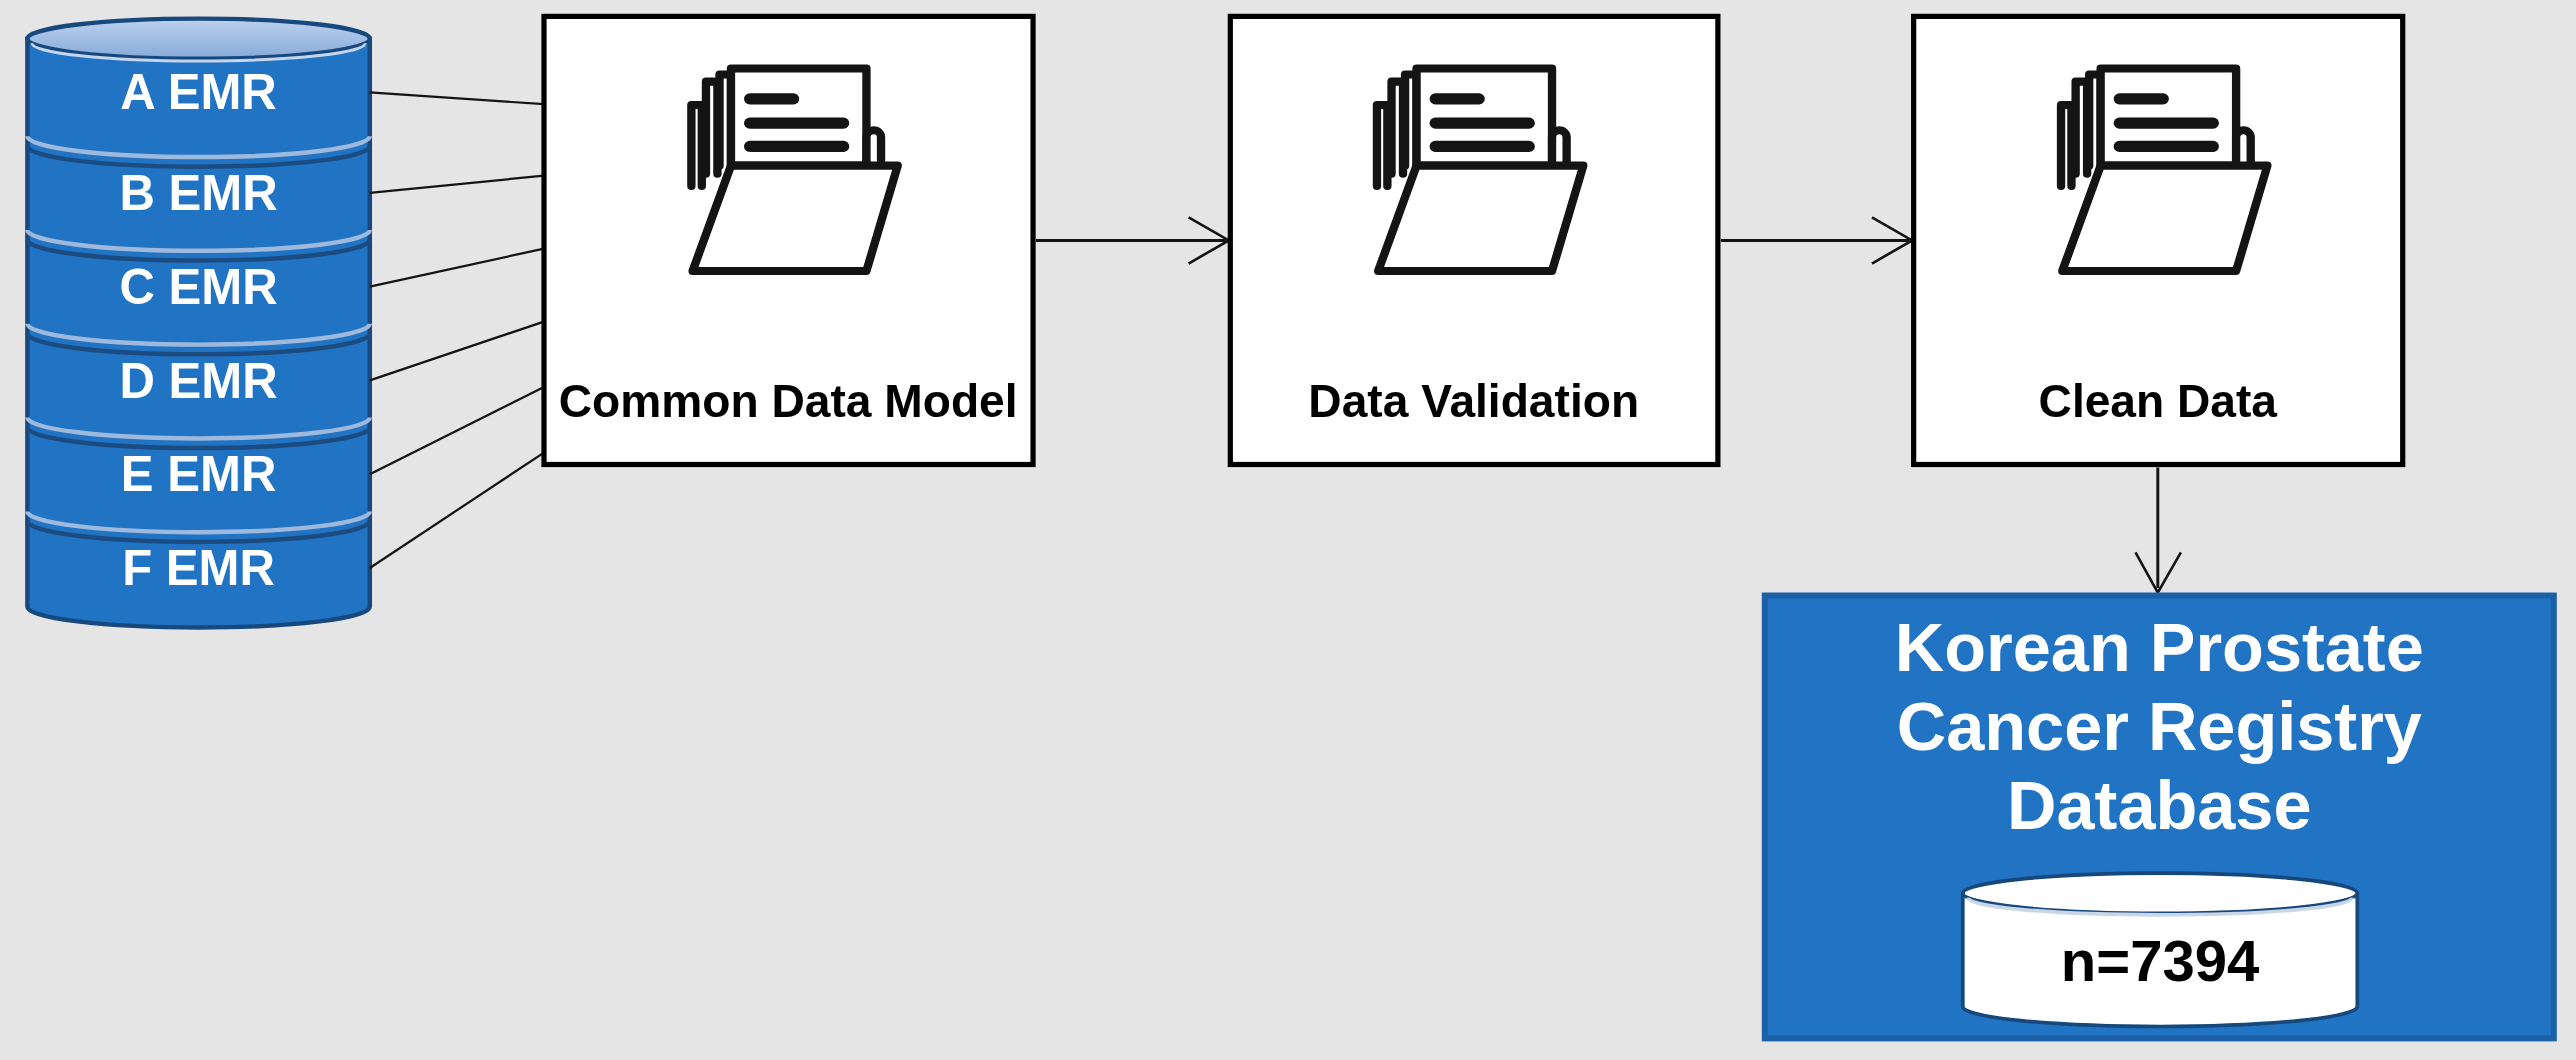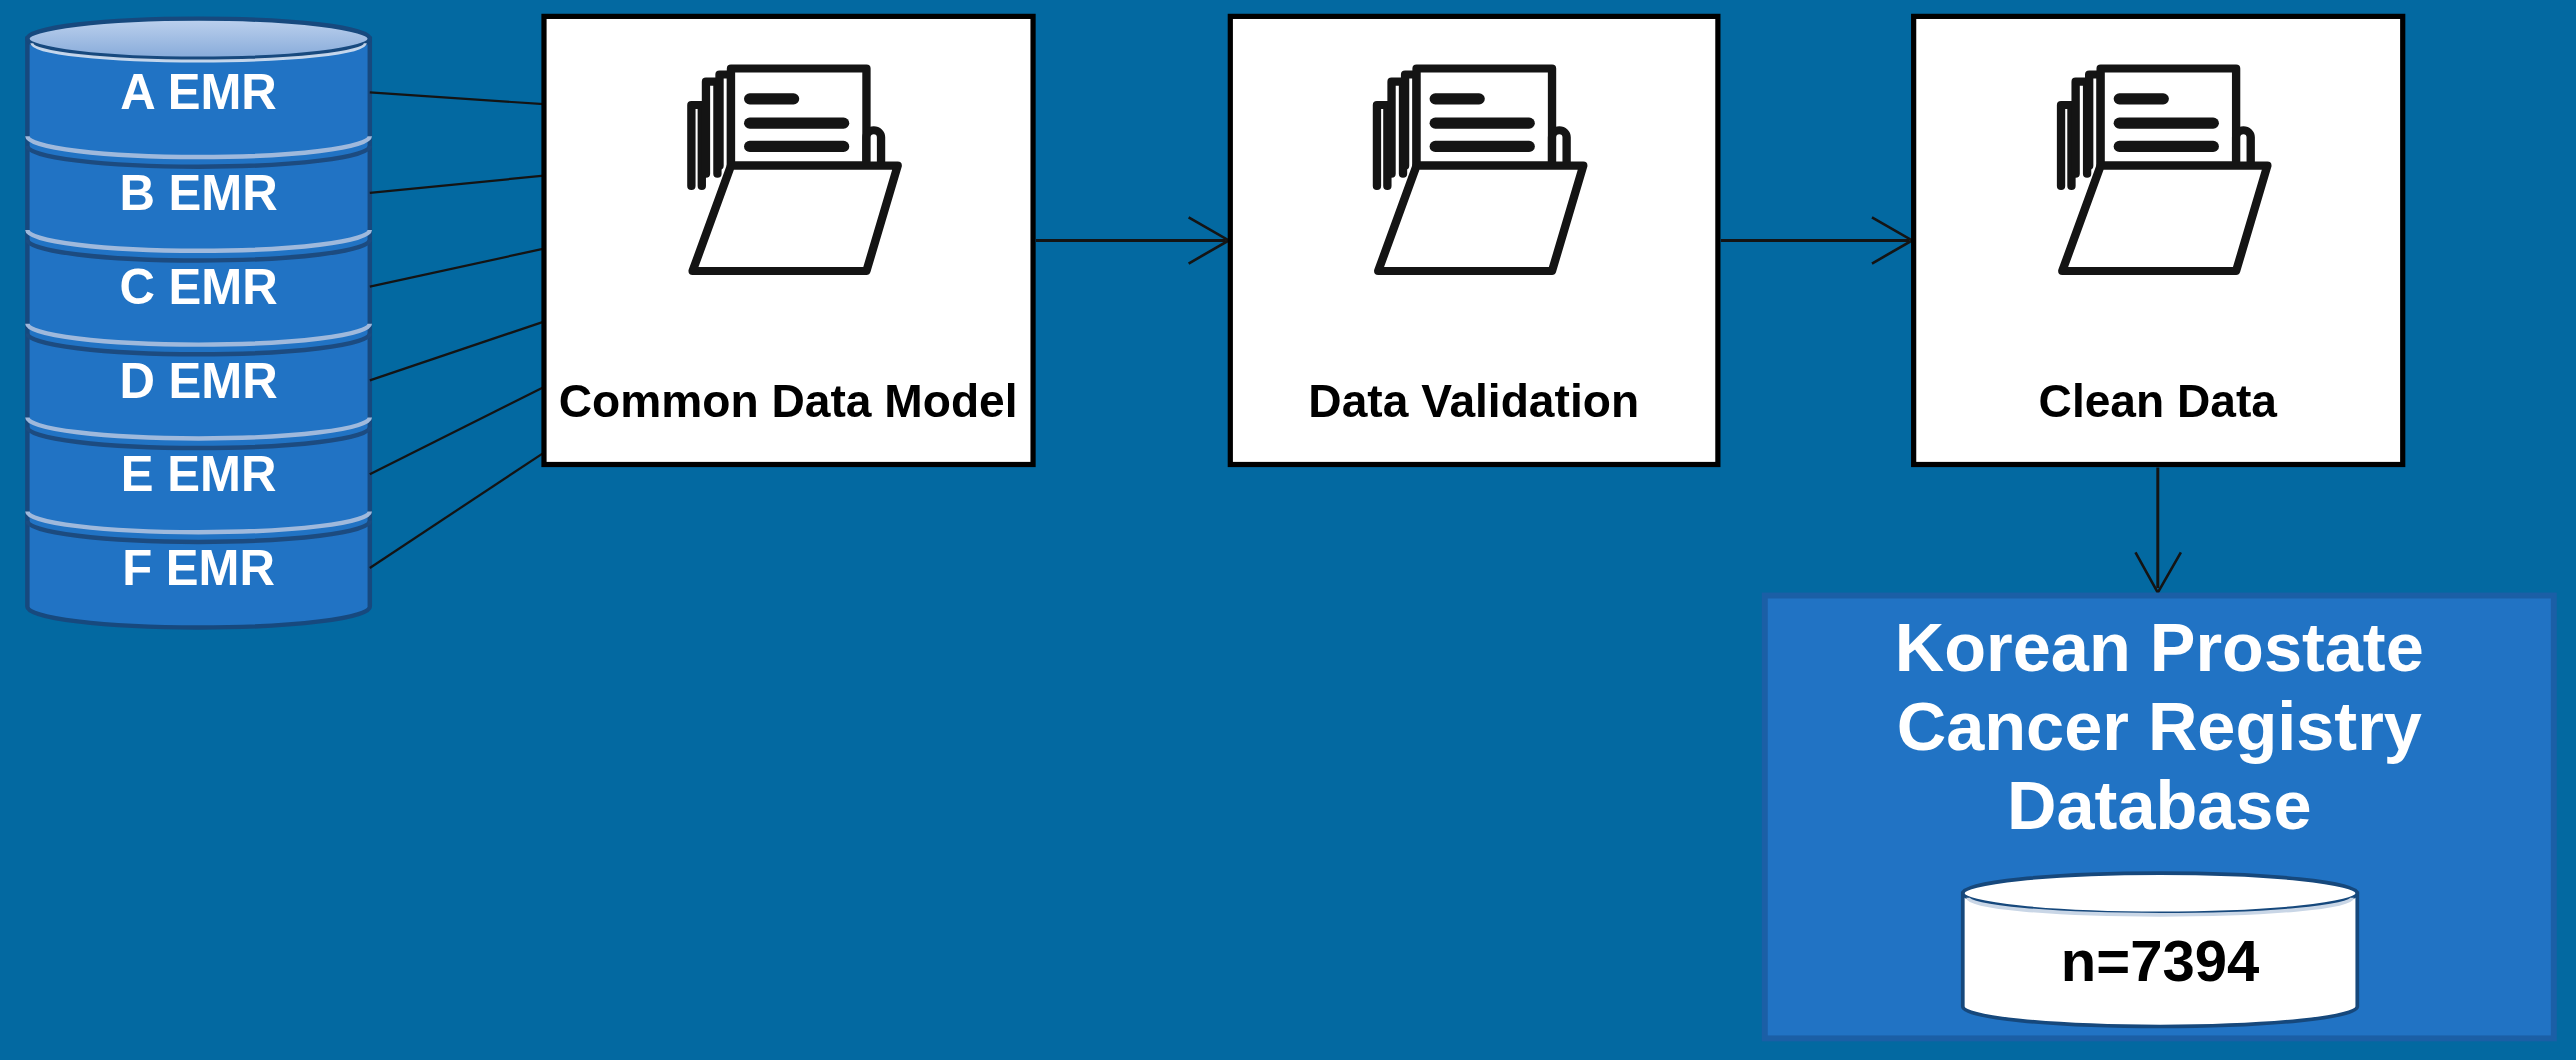--- a/index.html
+++ b/index.html
@@ -1,17 +1,17 @@
 <!DOCTYPE html>
 <html style="font-size:12px"><head>
 <meta charset="utf-8">
 <style>
   html,body{margin:0;padding:0;background:#ffffff;}
   body{font-family:"Liberation Sans","DejaVu Sans",sans-serif;}
-  .canvas-wrap{width:2576px;height:1060px;position:relative;background:#0369a1;overflow:hidden;}
+  .canvas-wrap{width:2576px;height:1060px;position:relative;background:#e5e5e5;overflow:hidden;}
   svg{display:block;}
   text{font-family:"Liberation Sans","DejaVu Sans",sans-serif;font-weight:bold;}
   .emr-label{fill:#ffffff;font-size:66px;}
   .step-label{fill:#000000;font-size:62px;}
   .registry-title{fill:#ffffff;font-size:92px;}
   .count-label{fill:#000000;font-size:78px;}
 </style>
 </head>
 <body>
 

